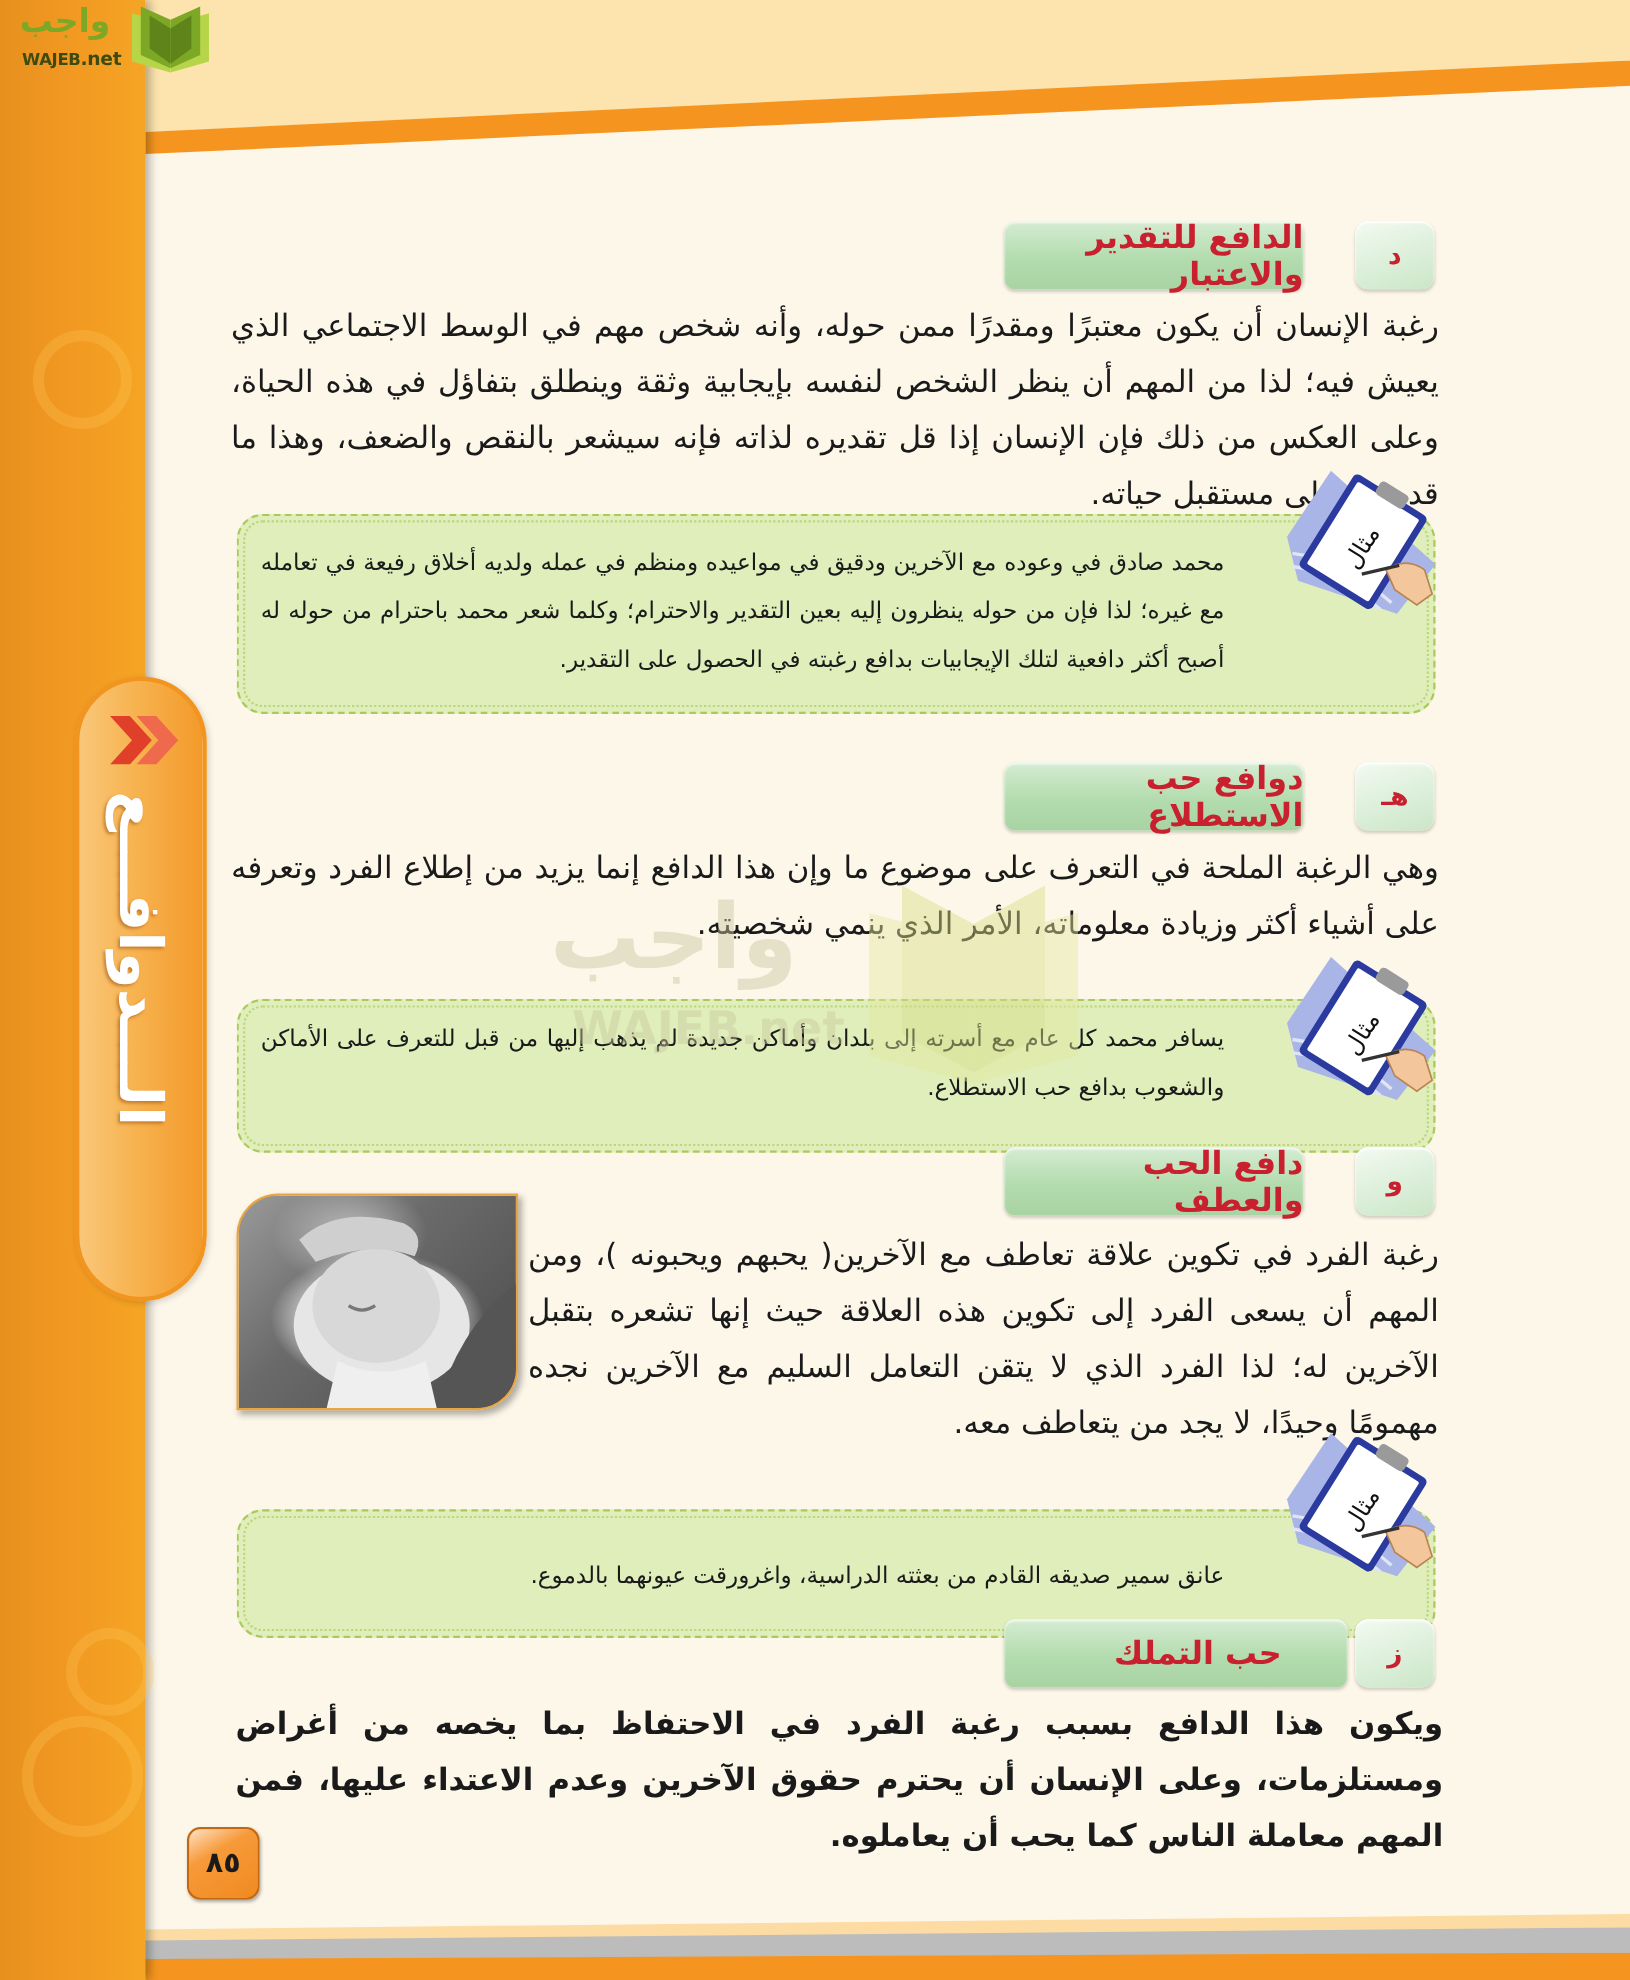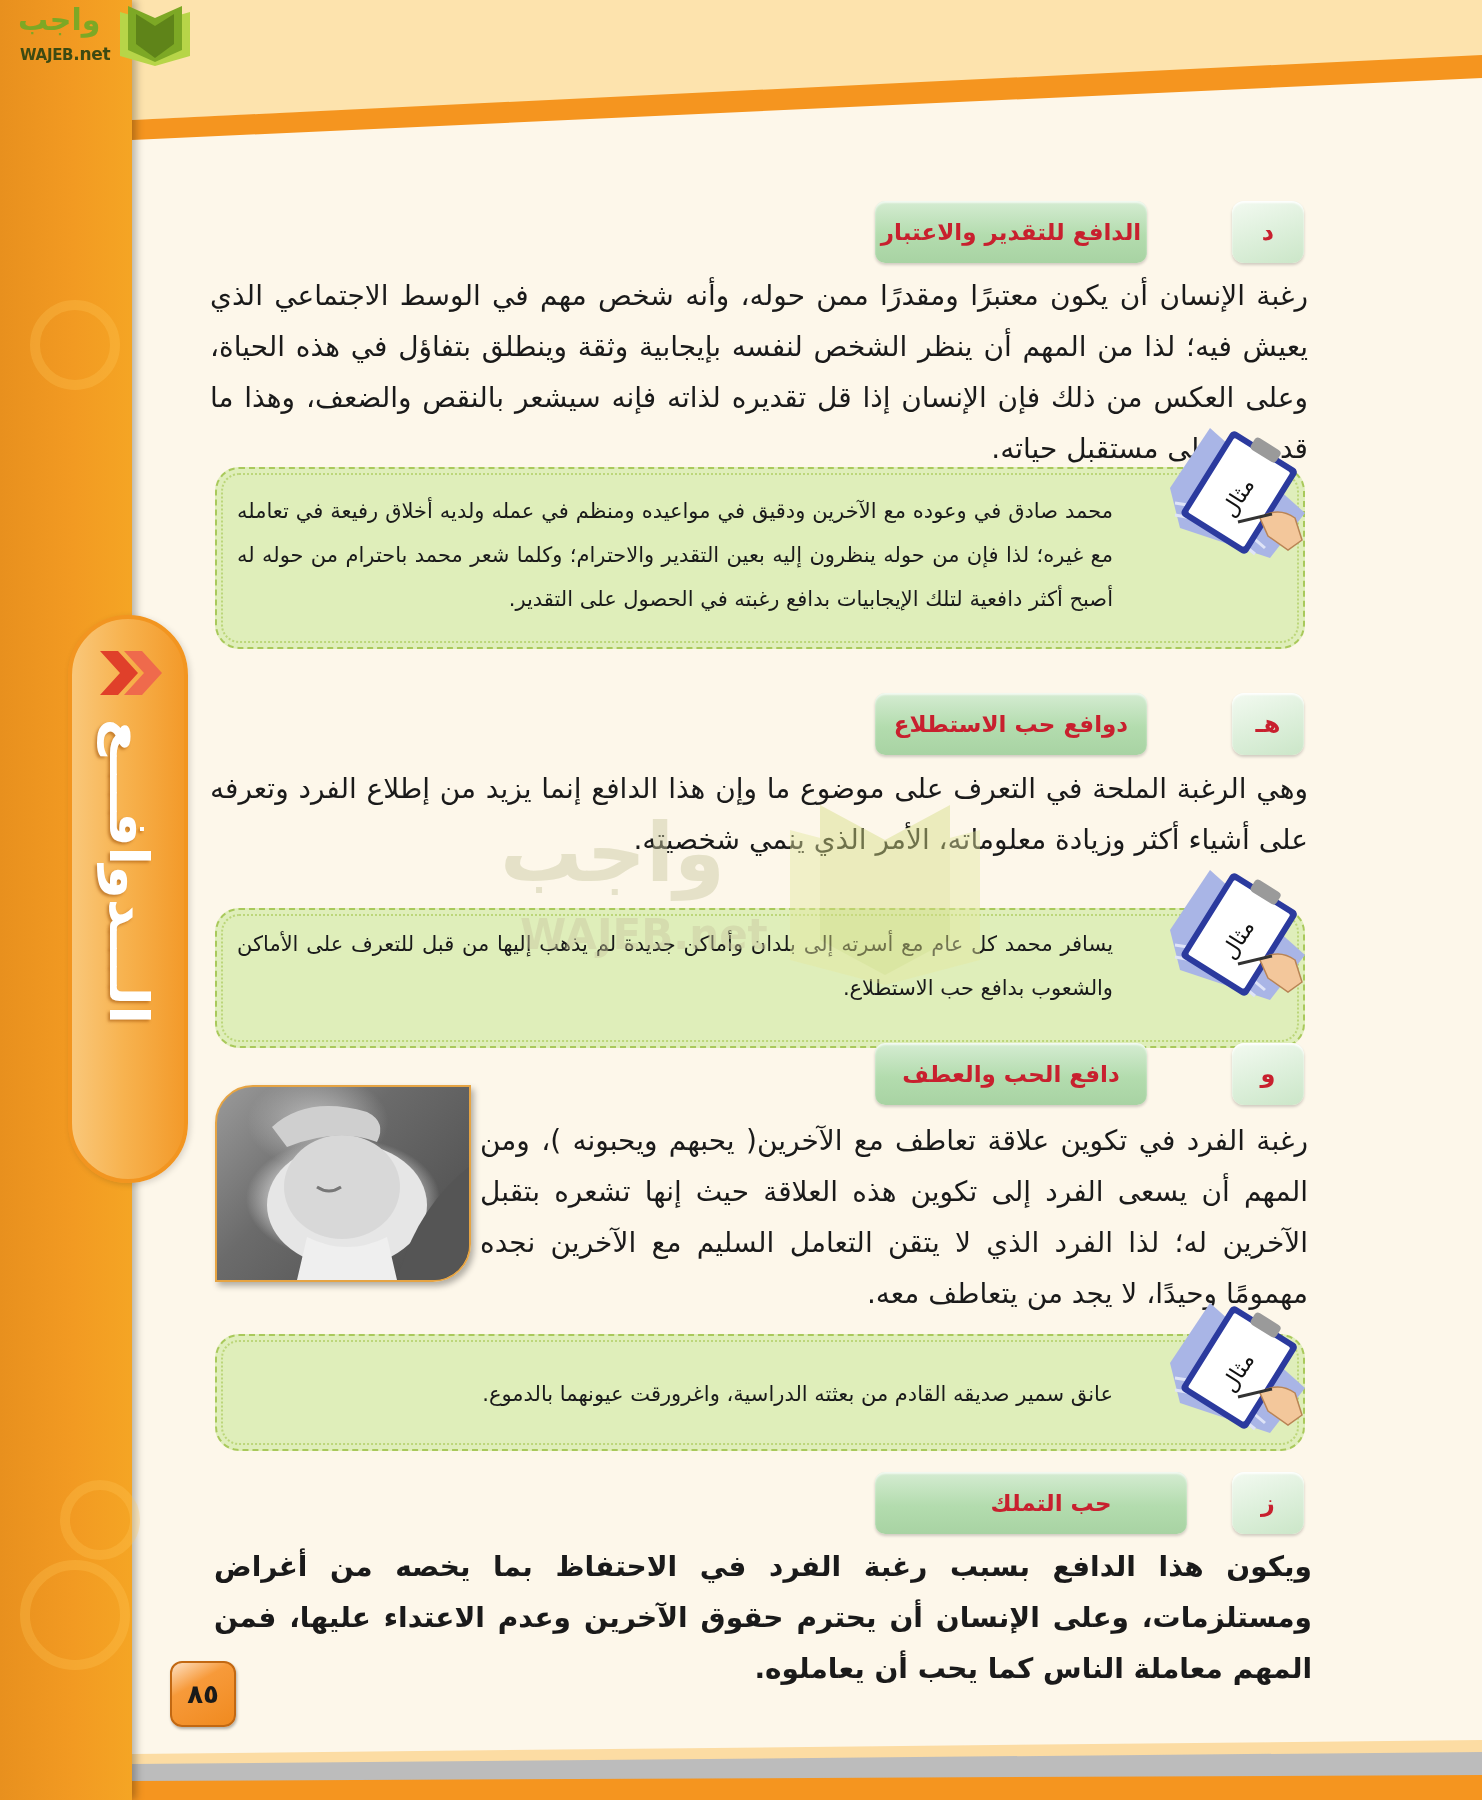--- a/index.html
+++ b/index.html
@@ -84,27 +84,27 @@
     transform:translateX(-50%);
     writing-mode:vertical-rl;
     font-family:"DejaVu Sans", sans-serif; font-weight:bold;
     font-size:54px; color:#fff; direction:rtl;
     text-shadow:2px 2px 3px rgba(150,70,0,0.5);
     letter-spacing:4px;
   }
 
   
   .sec-title {
-    left:875px; width:272px; height:62px;
+    left:913px; width:272px; height:62px;
     border-radius:10px;
     background:linear-gradient(180deg,#d5ecd2 0%,#b3dcae 55%,#a8d3a3 100%);
     box-shadow:0 2px 3px rgba(0,0,0,0.18), inset 0 2px 2px rgba(255,255,255,0.7);
     display:flex; align-items:center; justify-content:center;
     font-family:"DejaVu Sans", sans-serif; font-weight:bold;
-    font-size:23px; color:#c8202e; direction:rtl;
+    font-size:29px; color:#c8202e; direction:rtl;
   }
   .sec-letter {
     left:1232px; width:72px; height:62px;
     border-radius:12px;
     background:linear-gradient(160deg,#f3faf1 0%,#dcefda 55%,#cbe6c8 100%);
     box-shadow:0 2px 3px rgba(0,0,0,0.18), inset 0 2px 2px rgba(255,255,255,0.9);
     display:flex; align-items:center; justify-content:center;
     font-family:"DejaVu Sans", sans-serif; font-weight:bold;
     font-size:24px; color:#c8202e;
   }
@@ -273,21 +273,21 @@
     <ellipse cx="125" cy="100" rx="58" ry="52" fill="#d8d8d8"></ellipse>
     <path d="M100 100 Q112 108 124 100" stroke="#777" stroke-width="3" fill="none"></path>
     <path d="M55 40 Q90 8 150 25 Q170 35 160 55 Q120 40 70 60 Z" fill="#cfcfcf"></path>
     <path d="M180 193 Q200 120 252 80 L252 193 Z" fill="#555"></path>
     <path d="M90 150 Q130 170 170 150 L180 193 L80 193 Z" fill="#efefef"></path>
   </svg>
 </div>
 
 <div class="abs para" style="left:480px; top:1115px; width:828px;">رغبة الفرد في تكوين علاقة تعاطف مع الآخرين( يحبهم ويحبونه )، ومن المهم أن يسعى الفرد إلى تكوين هذه العلاقة حيث إنها تشعره بتقبل الآخرين له؛ لذا الفرد الذي لا يتقن التعامل السليم مع الآخرين نجده مهمومًا وحيدًا، لا يجد من يتعاطف معه.</div>
 
-<div class="abs example-box" style="top:1334px; height:117px;">
+<div class="abs example-box" style="top:1372px; height:117px;">
   <div class="example-text" style="top:36px;">عانق سمير صديقه القادم من بعثته الدراسية، واغرورقت عيونهما بالدموع.</div>
 </div>
 <svg class="abs example-icon" style="left:1160px; top:1293px;" viewBox="0 0 150 150">
   <polygon points="50,10 145,95 110,140 20,110 10,70" fill="#a9b5e6"></polygon>
   <path d="M15 85 Q60 90 105 130" stroke="#dfe4f7" stroke-width="3" fill="none"></path>
   <path d="M15 97 Q55 102 95 136" stroke="#dfe4f7" stroke-width="3" fill="none"></path>
   <g transform="rotate(32 80 75)">
     <rect x="40" y="25" width="78" height="100" rx="5" fill="#2b3a9e"></rect>
     <rect x="46" y="31" width="66" height="88" rx="2" fill="#ffffff"></rect>
     <rect x="64" y="18" width="30" height="14" rx="4" fill="#9a9a9a"></rect>

